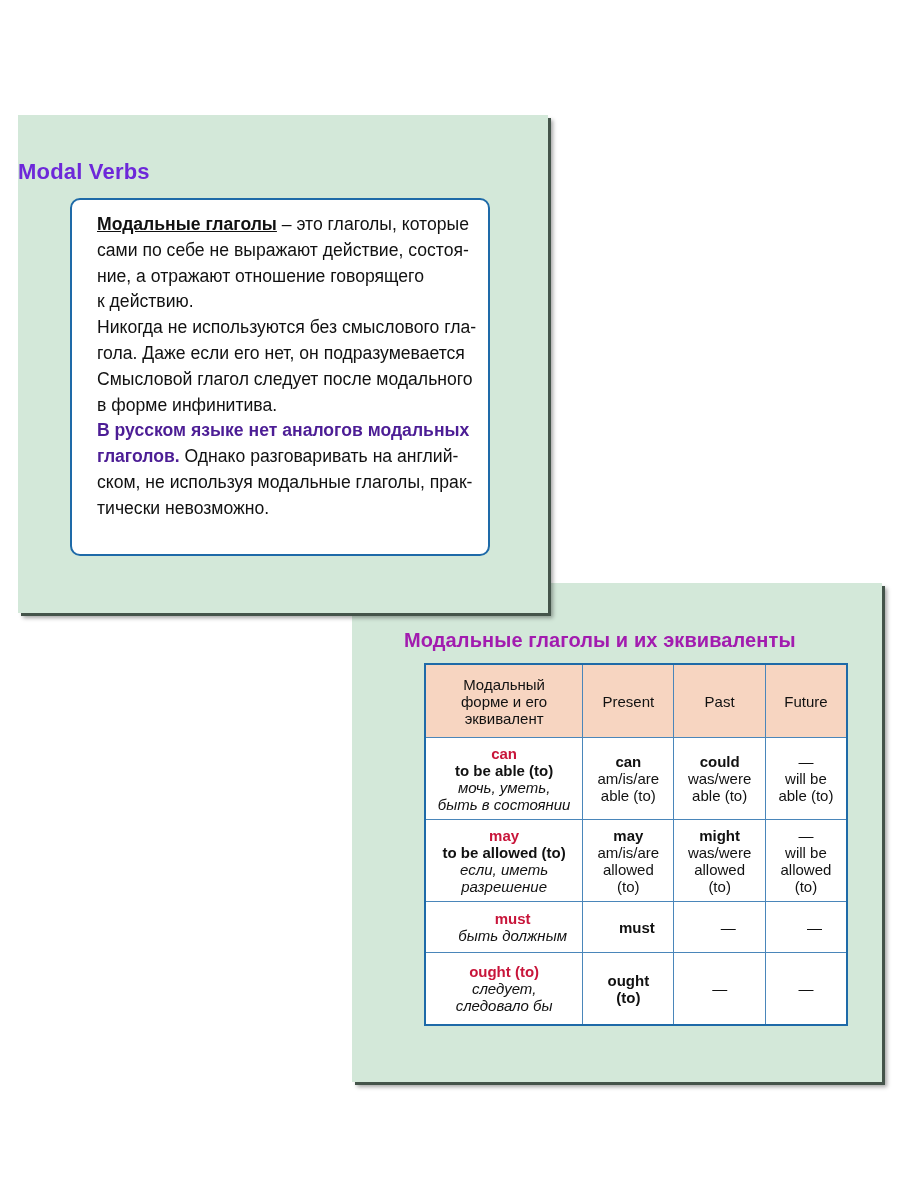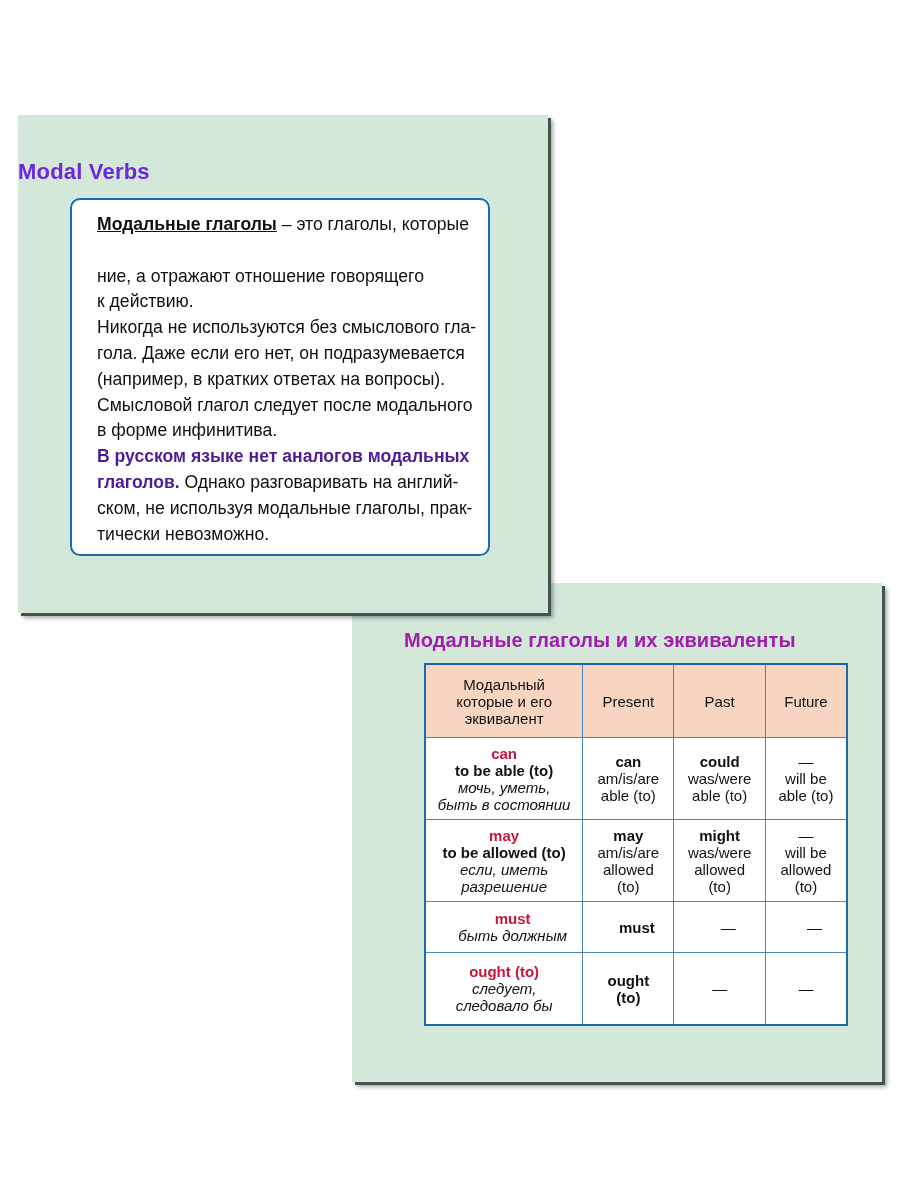--- a/index.html
+++ b/index.html
@@ -52,28 +52,27 @@
   </style>
 </head>
 <body>
 
 <div id="card1" class="card">
   <div class="card1-title">Modal Verbs</div>
   <div class="info-box">
     <p>
       <span class="term">Модальные глаголы</span>
       <span>– это глаголы, которые</span><br>
-      <br>
+      <span>сами по себе не выражают действие, состоя-</span><br>
       <span>ние, а отражают отношение говорящего</span><br>
       <span>к действию.</span>
     </p>
     <p>
       <span>Никогда не используются без смыслового гла-</span><br>
       <span>гола. Даже если его нет, он подразумевается</span><br>
-      <span>(например, в кратких ответах на вопросы).</span>
     </p>
     <p>
       <span>Смысловой глагол следует после модального</span><br>
       <span>в форме инфинитива.</span>
     </p>
     <p>
       <span class="red">В русском языке нет аналогов модальных</span><br>
       <span class="red">глаголов.</span><span> Однако разговаривать на англий-</span><br>
       <span>ском, не используя модальные глаголы, прак-</span><br>
       <span>тически невозможно.</span>
@@ -81,21 +80,21 @@
   </div>
 </div>
 
 <div id="card2" class="card">
   <div class="card2-title">Модальные глаголы и их эквиваленты</div>
   <table class="modal-table">
     <tbody>
         <tr>
       <th class="c1">
         <span class="form">Модальный</span>
-        <span class="form">которые и его</span>
+        <span class="form">форме и его</span>
         <span class="form">эквивалент</span>
       </th>
       <th class="c2">Present</th>
       <th class="c3">Past</th>
       <th class="c4">Future</th>
     </tr>
 
     <tr class="r1">
       <td>
         <span class="verb">can</span>

